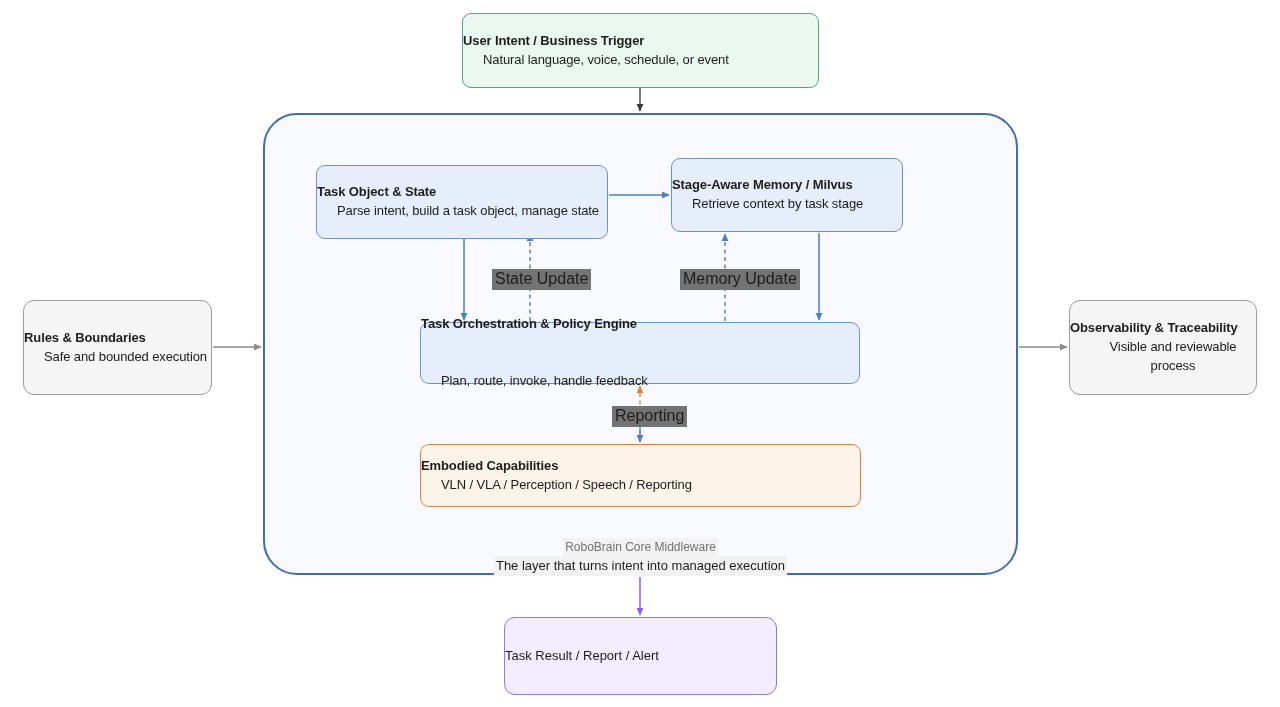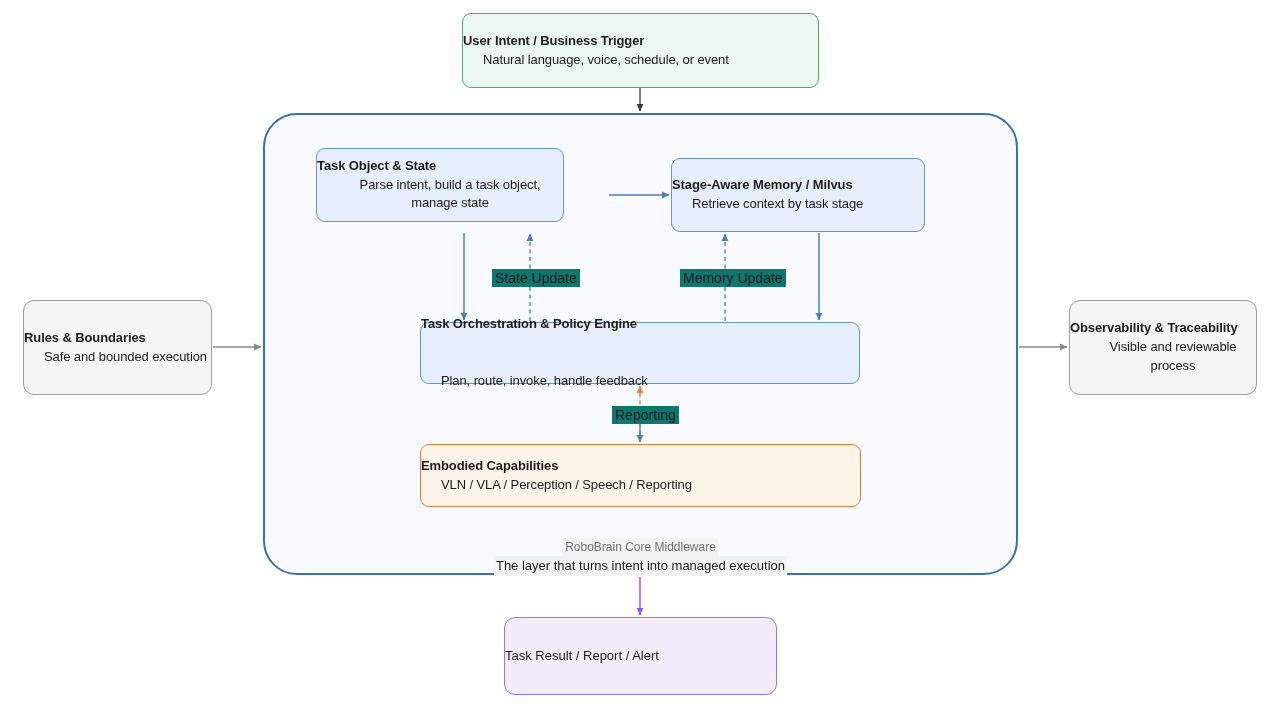--- a/index.html
+++ b/index.html
@@ -93,26 +93,26 @@
   }
   #core-label .row { display: block; }
 
   
   #node-intent {
     left: 462px; top: 13px; width: 357px; height: 75px;
     background: #eaf8ef;
     border: 1.6px solid #4ea882;
   }
   #node-task-object {
-    left: 316px; top: 148px; width: 248px; height: 74px;
+    left: 316px; top: 165px; width: 292px; height: 74px;
     background: #e7eefb;
     border: 1.4px solid #6b93c4;
   }
   #node-memory {
-    left: 671px; top: 158px; width: 254px; height: 74px;
+    left: 671px; top: 158px; width: 232px; height: 74px;
     background: #e7eefb;
     border: 1.4px solid #6b93c4;
   }
   #node-orchestration {
     left: 420px; top: 322px; width: 440px; height: 62px;
     background: #e7eefb;
     border: 1.4px solid #6b93c4;
     gap: 38px;
   }
   #node-embodied {
@@ -135,23 +135,23 @@
   #node-result {
     left: 504px; top: 617px; width: 273px; height: 78px;
     background: #f3ecfd;
     border: 1.7px solid #9575f0;
     border-radius: 11px;
   }
 
   
   .edge-label {
     position: absolute;
-    font-size: 14px;
-    color: #1c1c1c;
-    background: #0f766e;
+    font-size: 16px;
+    color: #1c1c1c;
+    background: #737373;
     padding: 0 3px;
     white-space: nowrap;
     z-index: 4;
     line-height: 1.3;
   }
   #lbl-state-update { left: 492px; top: 269px; }
   #lbl-memory-update { left: 680px; top: 269px; }
   #lbl-feedback { left: 612px; top: 406px; }
 </style>
 </head>

